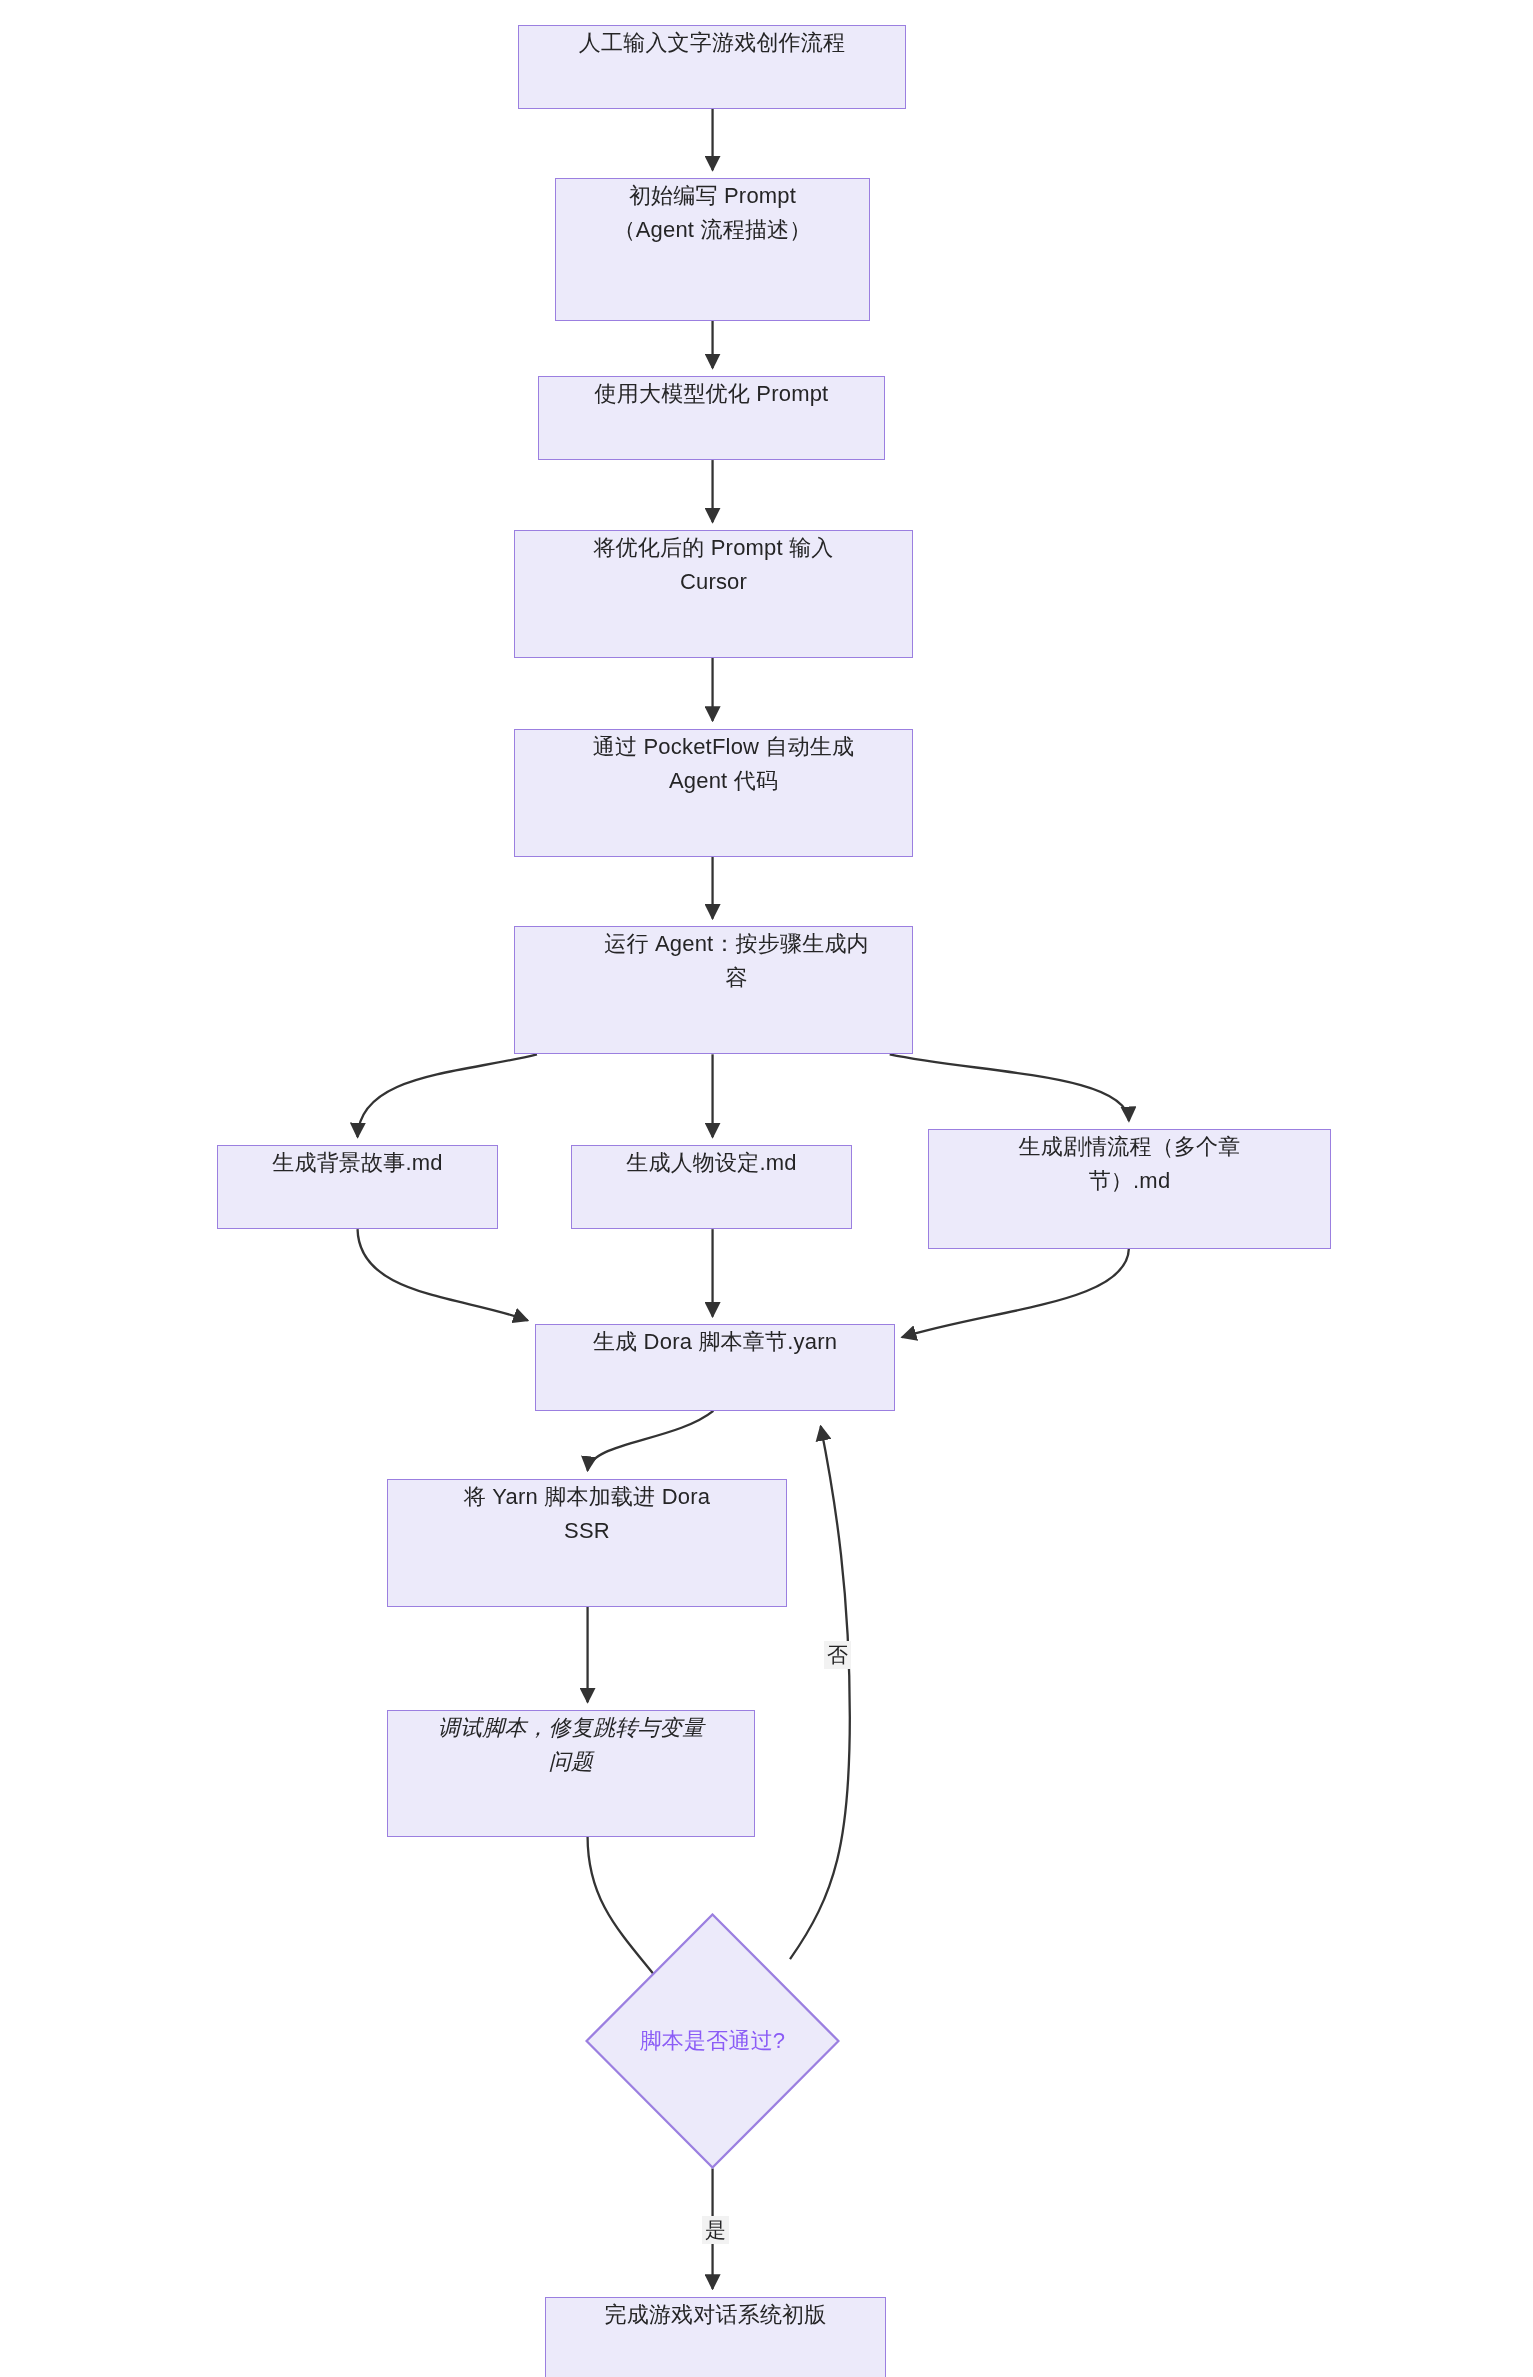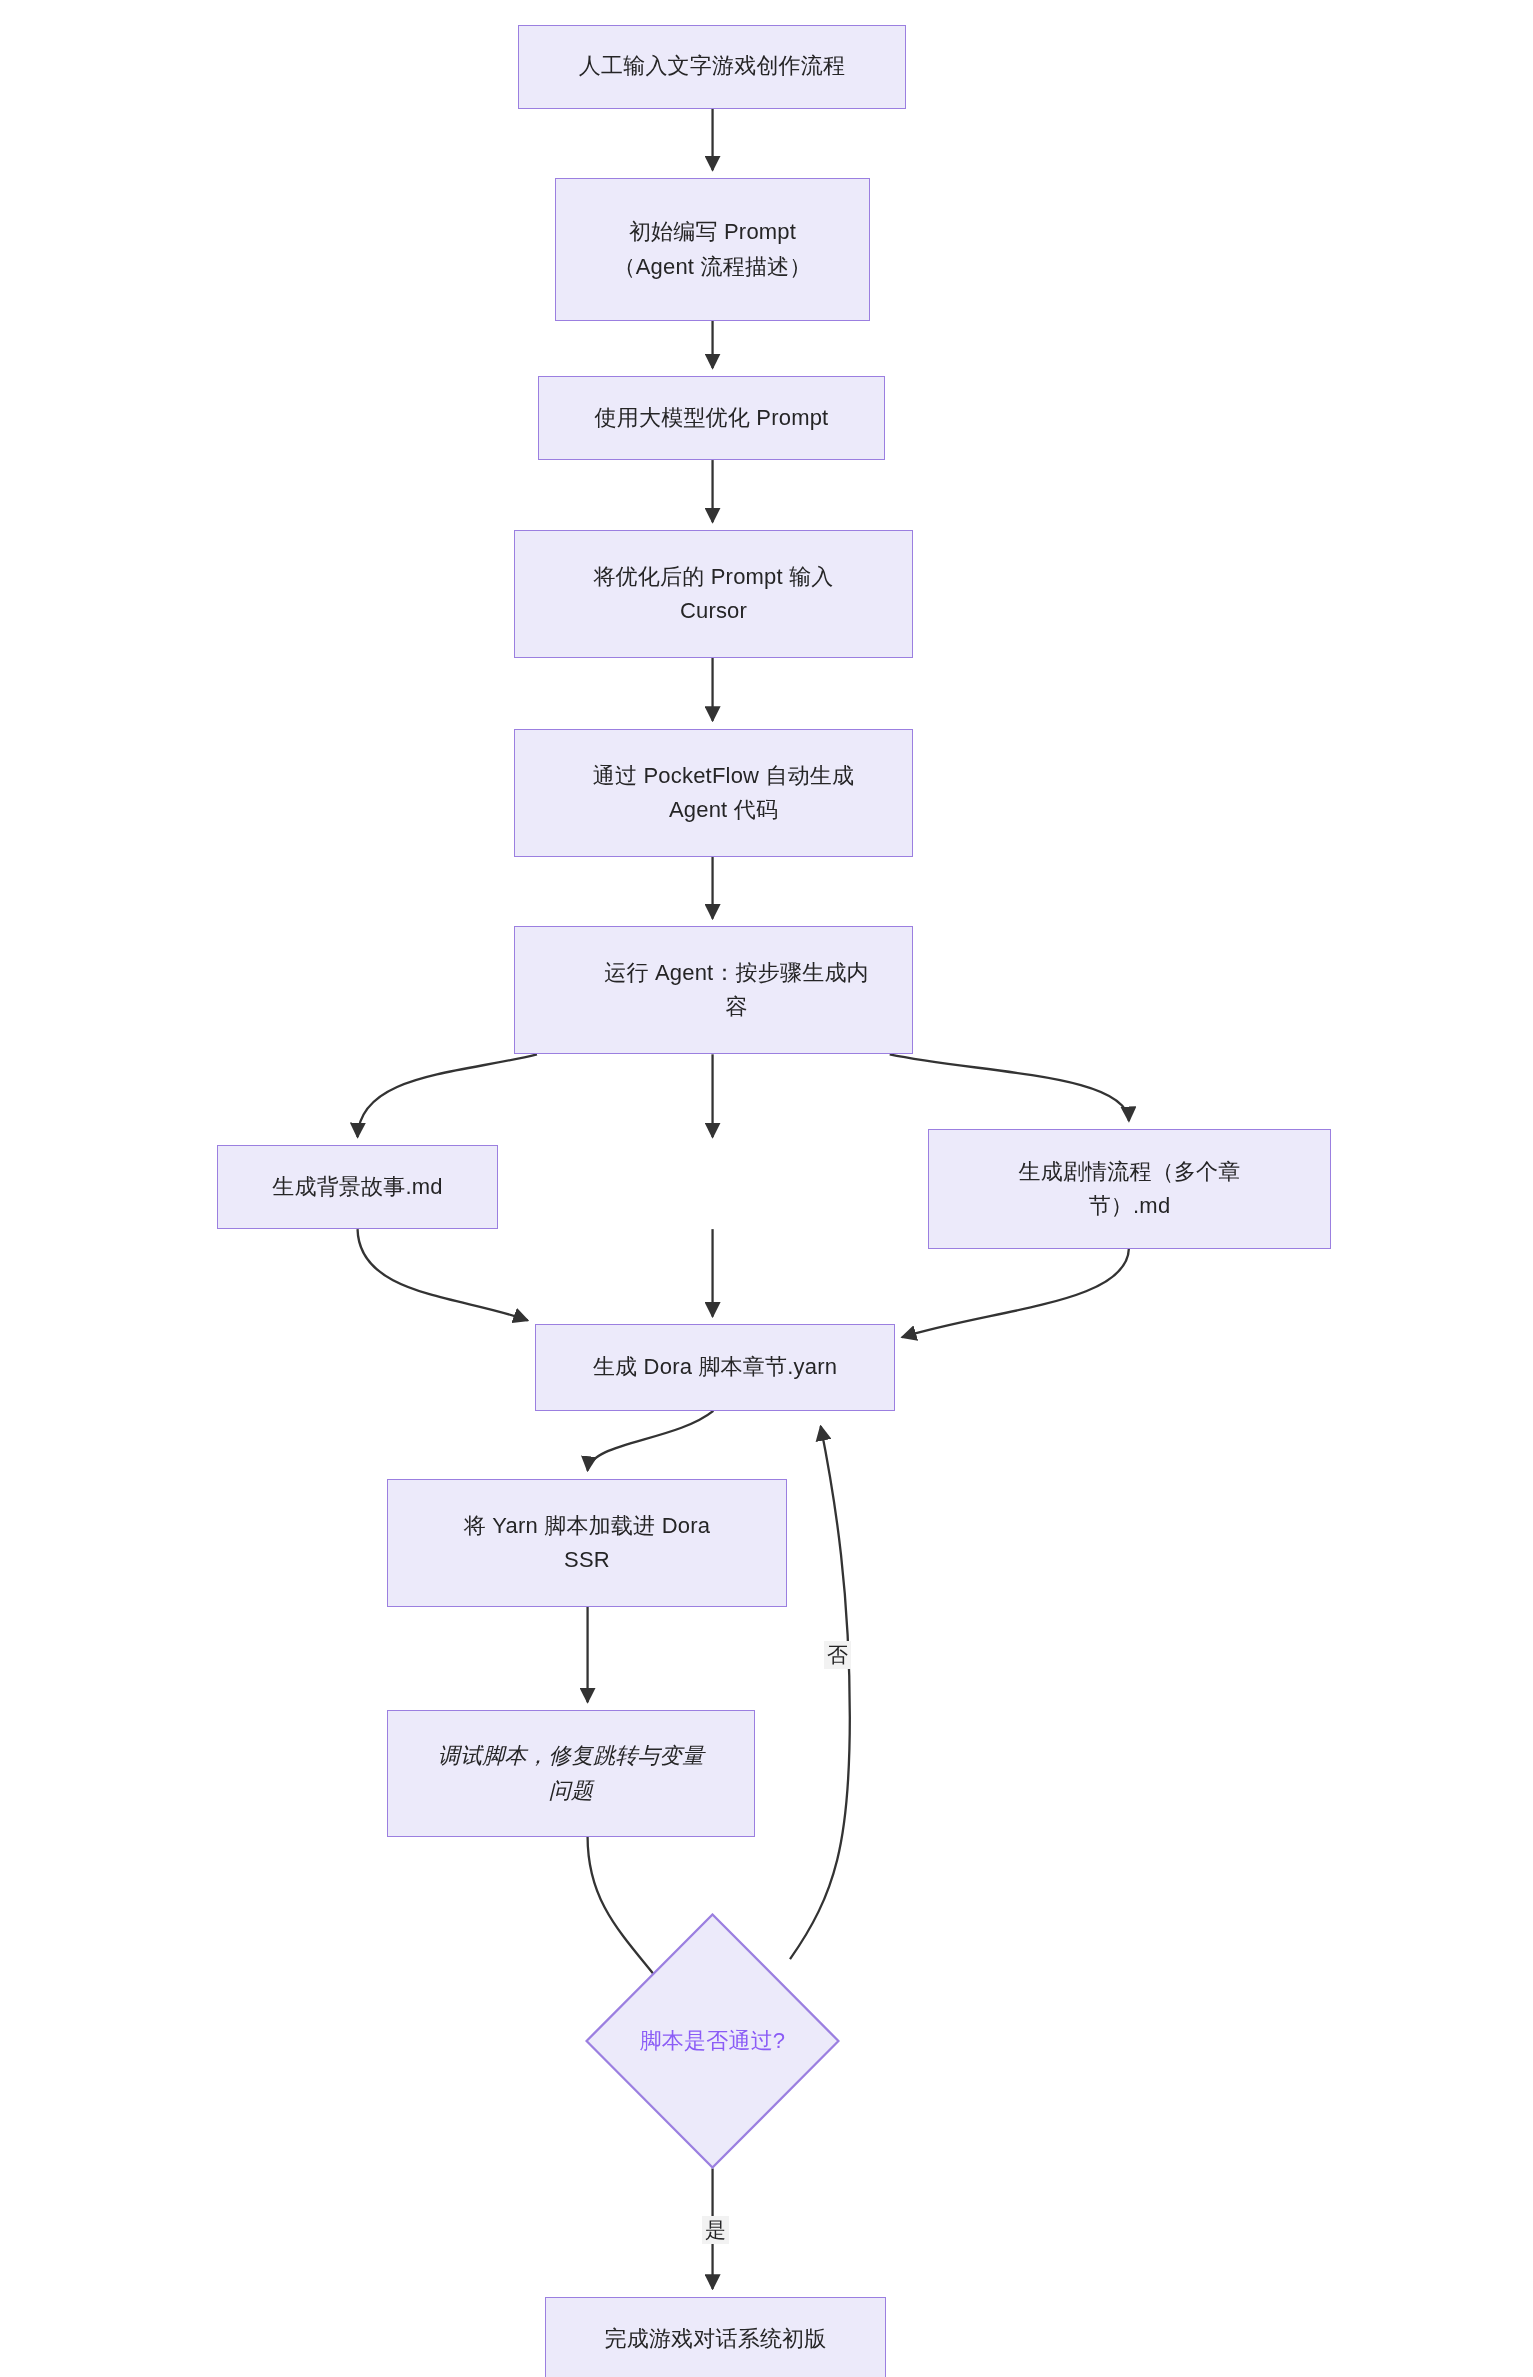--- a/index.html
+++ b/index.html
@@ -23,21 +23,20 @@
     left: 0;
     top: 0;
     width: 1534px;
     height: 2377px;
     pointer-events: none;
   }
   .node {
     position: absolute;
     box-sizing: border-box;
     display: flex;
-    align-items: center;
     justify-content: center;
     text-align: center;
     background: #ECEAFA;
     border: 1.5px solid #9B7FE0;
     color: #252526;
     font-size: 22px;
     line-height: 1.55;
     letter-spacing: 0.2px;
     white-space: pre-line;
     z-index: 2;
@@ -155,20 +154,23 @@
 
   <div class="node" style="left:514px; top:926px; width:399px; height:128px;padding-left:46px;">
     <span class="node-label">运行 Agent：按步骤生成内
 容</span>
   </div>
 
   <div class="node" style="left:217px; top:1145px; width:281px; height:84px;">
     <span class="node-label">生成背景故事.md</span>
   </div>
 
+  <div class="node" style="left:571px; top:1145px; width:281px; height:84px;">
+    <span class="node-label">生成人物设定.md</span>
+  </div>
 
   <div class="node" style="left:928px; top:1129px; width:403px; height:120px;">
     <span class="node-label">生成剧情流程（多个章
 节）.md</span>
   </div>
 
   <div class="node" style="left:535px; top:1324px; width:360px; height:87px;">
     <span class="node-label">生成 Dora 脚本章节.yarn</span>
   </div>
 

